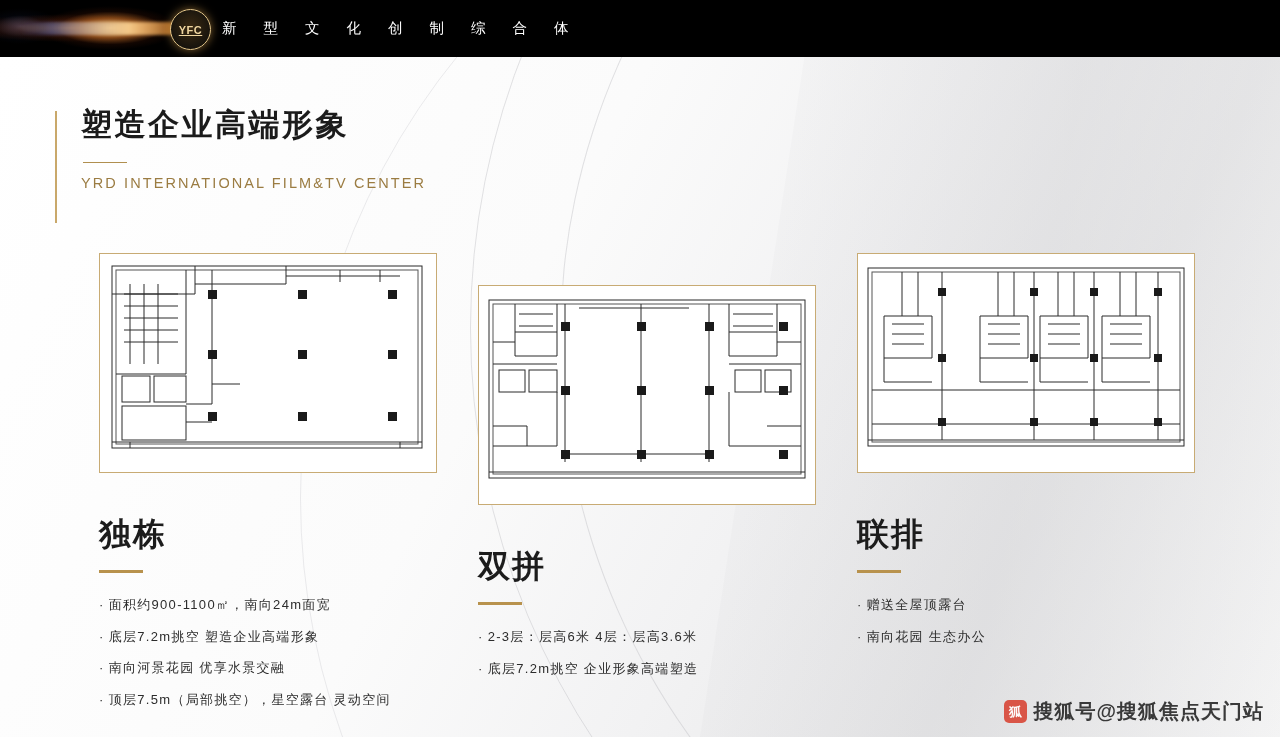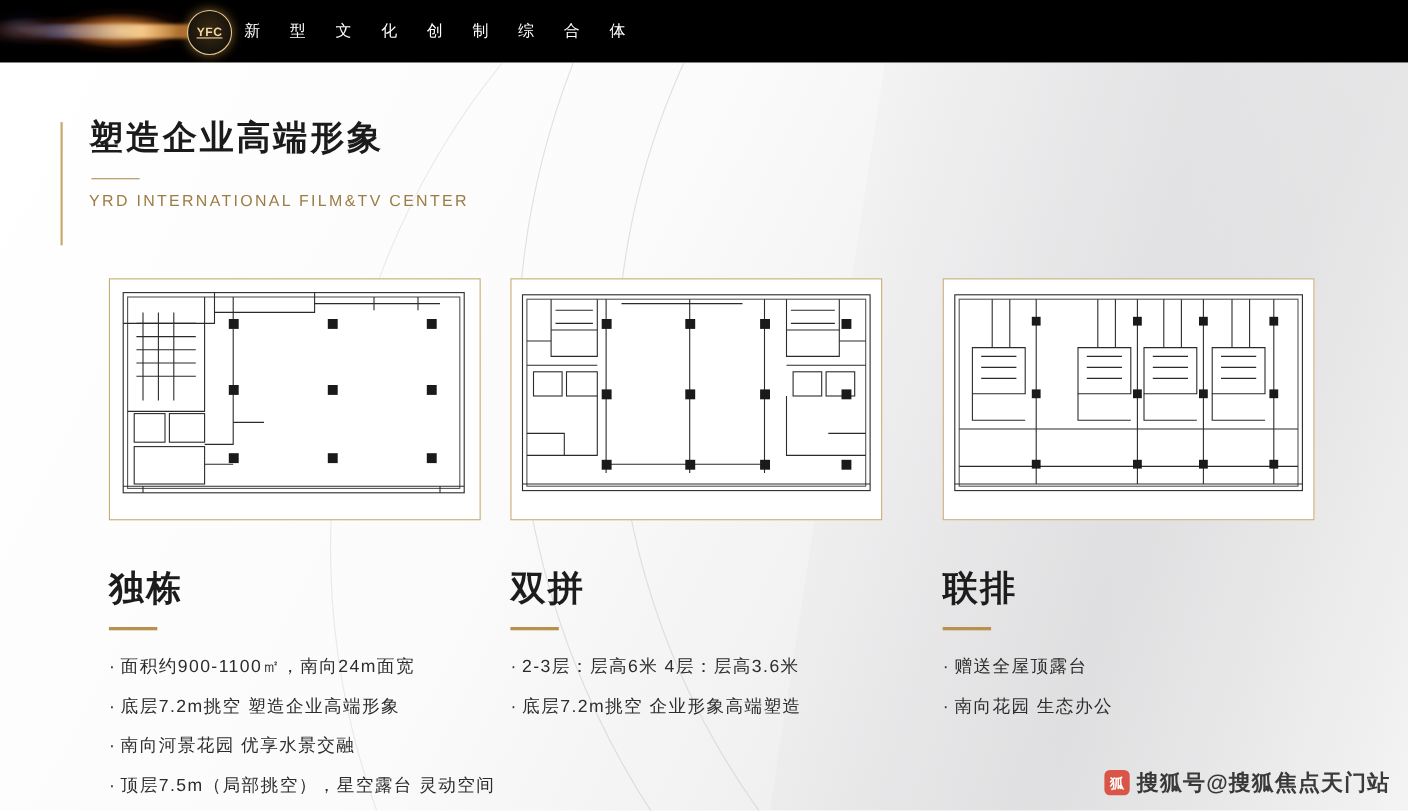--- a/index.html
+++ b/index.html
@@ -169,21 +169,21 @@
     position: absolute;
     left: 0; top: 196px;
     width: 1280px;
   }
   .card {
     position: absolute;
     top: 0;
     width: 340px;
   }
   .card-1 { left: 99px; }
-  .card-2 { left: 464px; }
+  .card-2 { left: 478px; margin-top: 32px; }
   .card-3 { left: 857px; }
 
   .plan-frame {
     position: relative;
     width: 338px; height: 220px;
     border: 1px solid #c8ab74;
     background: #ffffff;
     box-sizing: border-box;
   }
   .plan-frame svg { display: block; }
@@ -199,21 +199,21 @@
     width: 44px; height: 3px;
     background: #b8924d;
     margin-top: 13px;
   }
   .bullets {
     margin-top: 22px;
     list-style: none;
     padding: 0;
   }
   .bullets li {
-    font-size: 16px;
+    font-size: 13px;
     color: #2c2c2c;
     letter-spacing: 1.3px;
     line-height: 1.5;
     margin-bottom: 12px;
     white-space: nowrap;
   }
   .bullets li::before {
     content: "·";
     margin-right: 4px;
     color: #2c2c2c;

